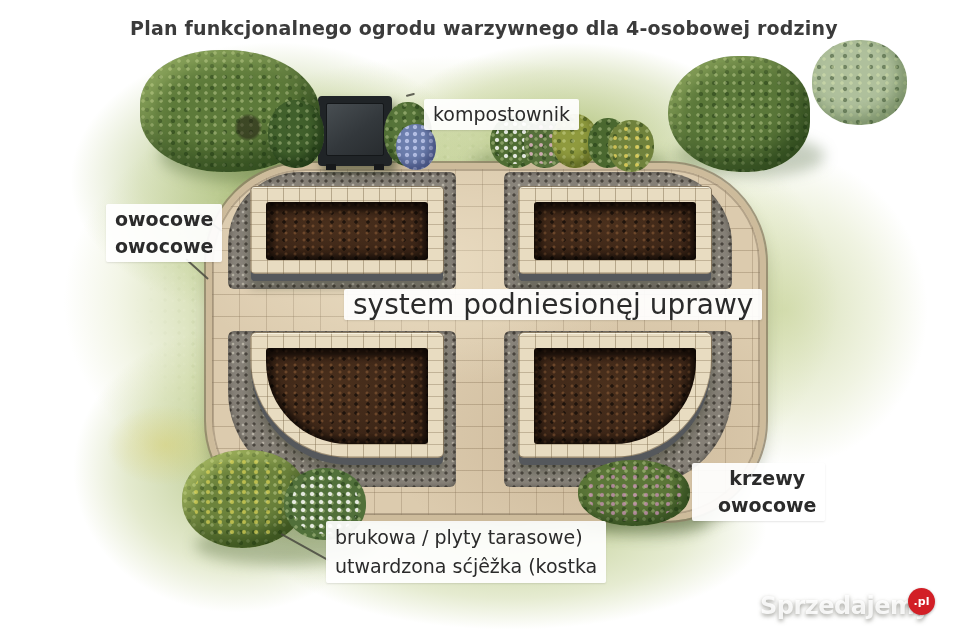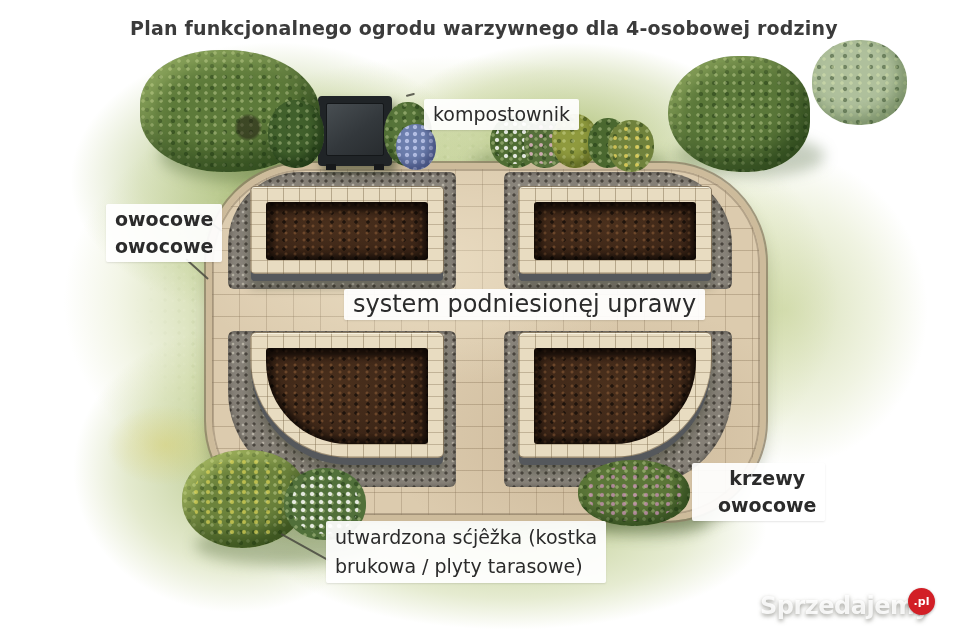--- a/index.html
+++ b/index.html
@@ -224,30 +224,30 @@
 
   <div class="abs title">Plan funkcjonalnego ogrodu warzywnego dla 4-osobowej rodziny</div>
 
   <div class="abs label" style="left:424px;top:99px;">kompostownik</div>
 
   <div class="abs label bold" style="left:106px;top:204px;">
     <span>owocowe</span>
     <span>owocowe</span>
   </div>
 
-  <div class="abs label" style="left:344px;top:289px;font-size:24px;">system podniesionęj uprawy</div>
+  <div class="abs label" style="left:344px;top:289px;font-size:28px;">system podniesionęj uprawy</div>
 
   <div class="abs label bold" style="left:692px;top:463px;padding-left:26px;">
     <span>krzewy</span>
     <span>owocowe</span>
   </div>
 
   <div class="abs label" style="left:326px;top:521px;line-height:29px;">
+    <span>brukowa / plyty tarasowe)</span>
     <span>utwardzona sćjêžka (kostka</span>
-    <span>brukowa / plyty tarasowe)</span>
   </div>
 
   <div class="abs watermark">
     <div class="wm-text">Sprzedajemy</div>
     <div class="wm-badge">.pl</div>
   </div>
 
 </div>
 
 </body></html>

